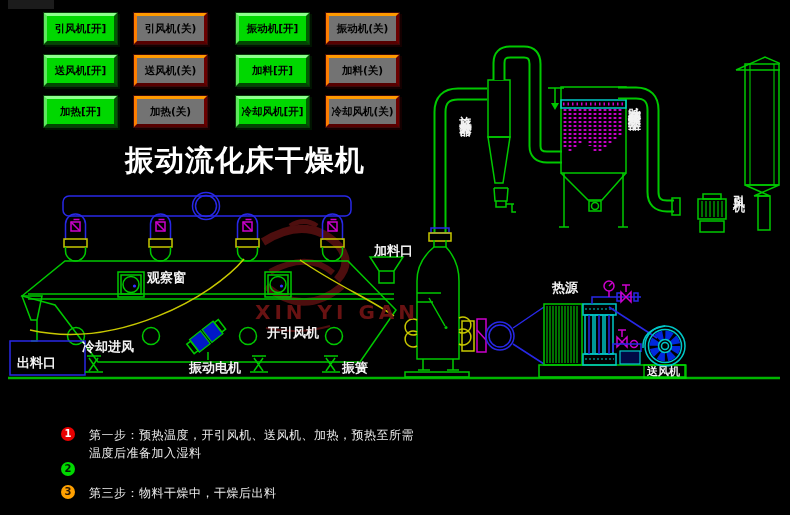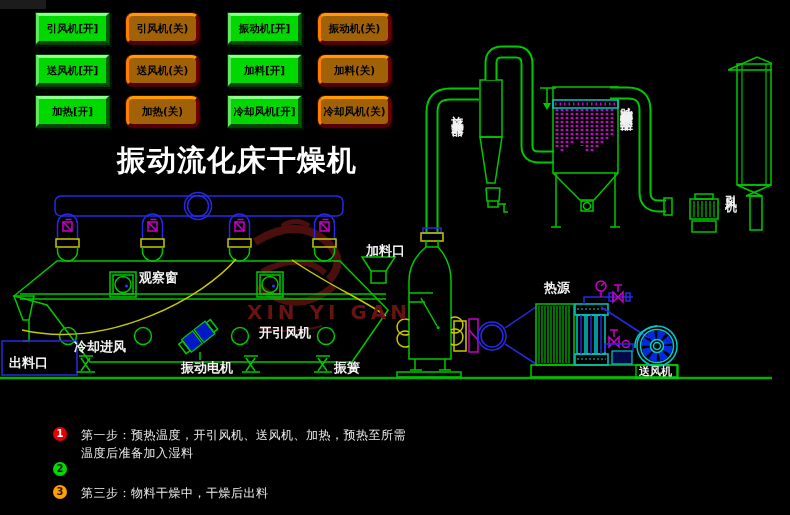--- a/index.html
+++ b/index.html
@@ -1,37 +1,37 @@
 <!DOCTYPE html>
 <html><head>
 <meta charset="utf-8">
 <style>
   html,body{margin:0;padding:0;background:#000;}
   #screen{position:relative;width:772px;height:515px;background:#000;overflow:hidden;
-          font-family:"DejaVu Sans","Liberation Sans",sans-serif;}
+          font-family:"DejaVu Sans","Liberation Sans",sans-serif;margin-left:8px;}
   svg{position:absolute;left:0;top:0;}
   
   .g1{stroke:#00c800;fill:none;stroke-width:1.5}
   .g2{stroke:#00e000;fill:none;stroke-width:1}
   .go{stroke:#00c800;fill:none;stroke-width:13;stroke-linejoin:round}
   .gi{stroke:#000;fill:none;stroke-width:9;stroke-linejoin:round}
   .bl{stroke:#2828e6;fill:none;stroke-width:1.5}
   .yl{stroke:#c8c800;fill:none;stroke-width:1.5}
   .mg{stroke:#cc00cc;fill:none;stroke-width:1.5}
   .cy{stroke:#00c8c8;fill:none;stroke-width:1.5}
   .wmk{stroke:#4d0e0e;fill:none}
   
   .btn{position:absolute;width:73px;height:31px;display:flex;align-items:center;justify-content:center;
        font-size:10.5px;font-weight:bold;color:#000;white-space:nowrap;box-sizing:border-box;cursor:pointer;}
   .btn.on{background:#00d800;border-top:3px solid #8cff8c;border-left:3px solid #5ee85e;
           border-right:3px solid #005c00;border-bottom:3px solid #004800;
           box-shadow:0 0 0 1px #0a3a0a,2px 2px 0 1px #001400;}
-  .btn.off{background:#a16207;border-top:3px solid #ff9a00;border-left:3px solid #ff7e00;
+  .btn.off{background:#737373;border-top:3px solid #ff9a00;border-left:3px solid #ff7e00;
            border-right:3px solid #6a0000;border-bottom:3px solid #560000;
-           box-shadow:0 0 0 1px #3a0a0a,2px 2px 0 1px #140000;border-radius:7px;}
+           box-shadow:0 0 0 1px #3a0a0a,2px 2px 0 1px #140000;}
   
   .title{position:absolute;left:117px;top:141px;font-size:29px;font-weight:bold;color:#fff;letter-spacing:1px;white-space:nowrap;}
   .lbl{position:absolute;color:#f2f2f2;font-weight:bold;font-size:13px;white-space:nowrap;line-height:1.1;}
   .vlabel{position:absolute;writing-mode:vertical-rl;text-orientation:upright;color:#f2f2f2;
           font-weight:bold;letter-spacing:2px;line-height:1;}
   .wm{position:absolute;left:247px;top:300px;font-size:20px;font-weight:bold;color:#6e1414;
       letter-spacing:4px;opacity:.95;white-space:nowrap;}
   
   .badge{position:absolute;width:14px;height:14px;border-radius:50%;font-size:10px;font-weight:bold;
          line-height:14px;text-align:center;}

